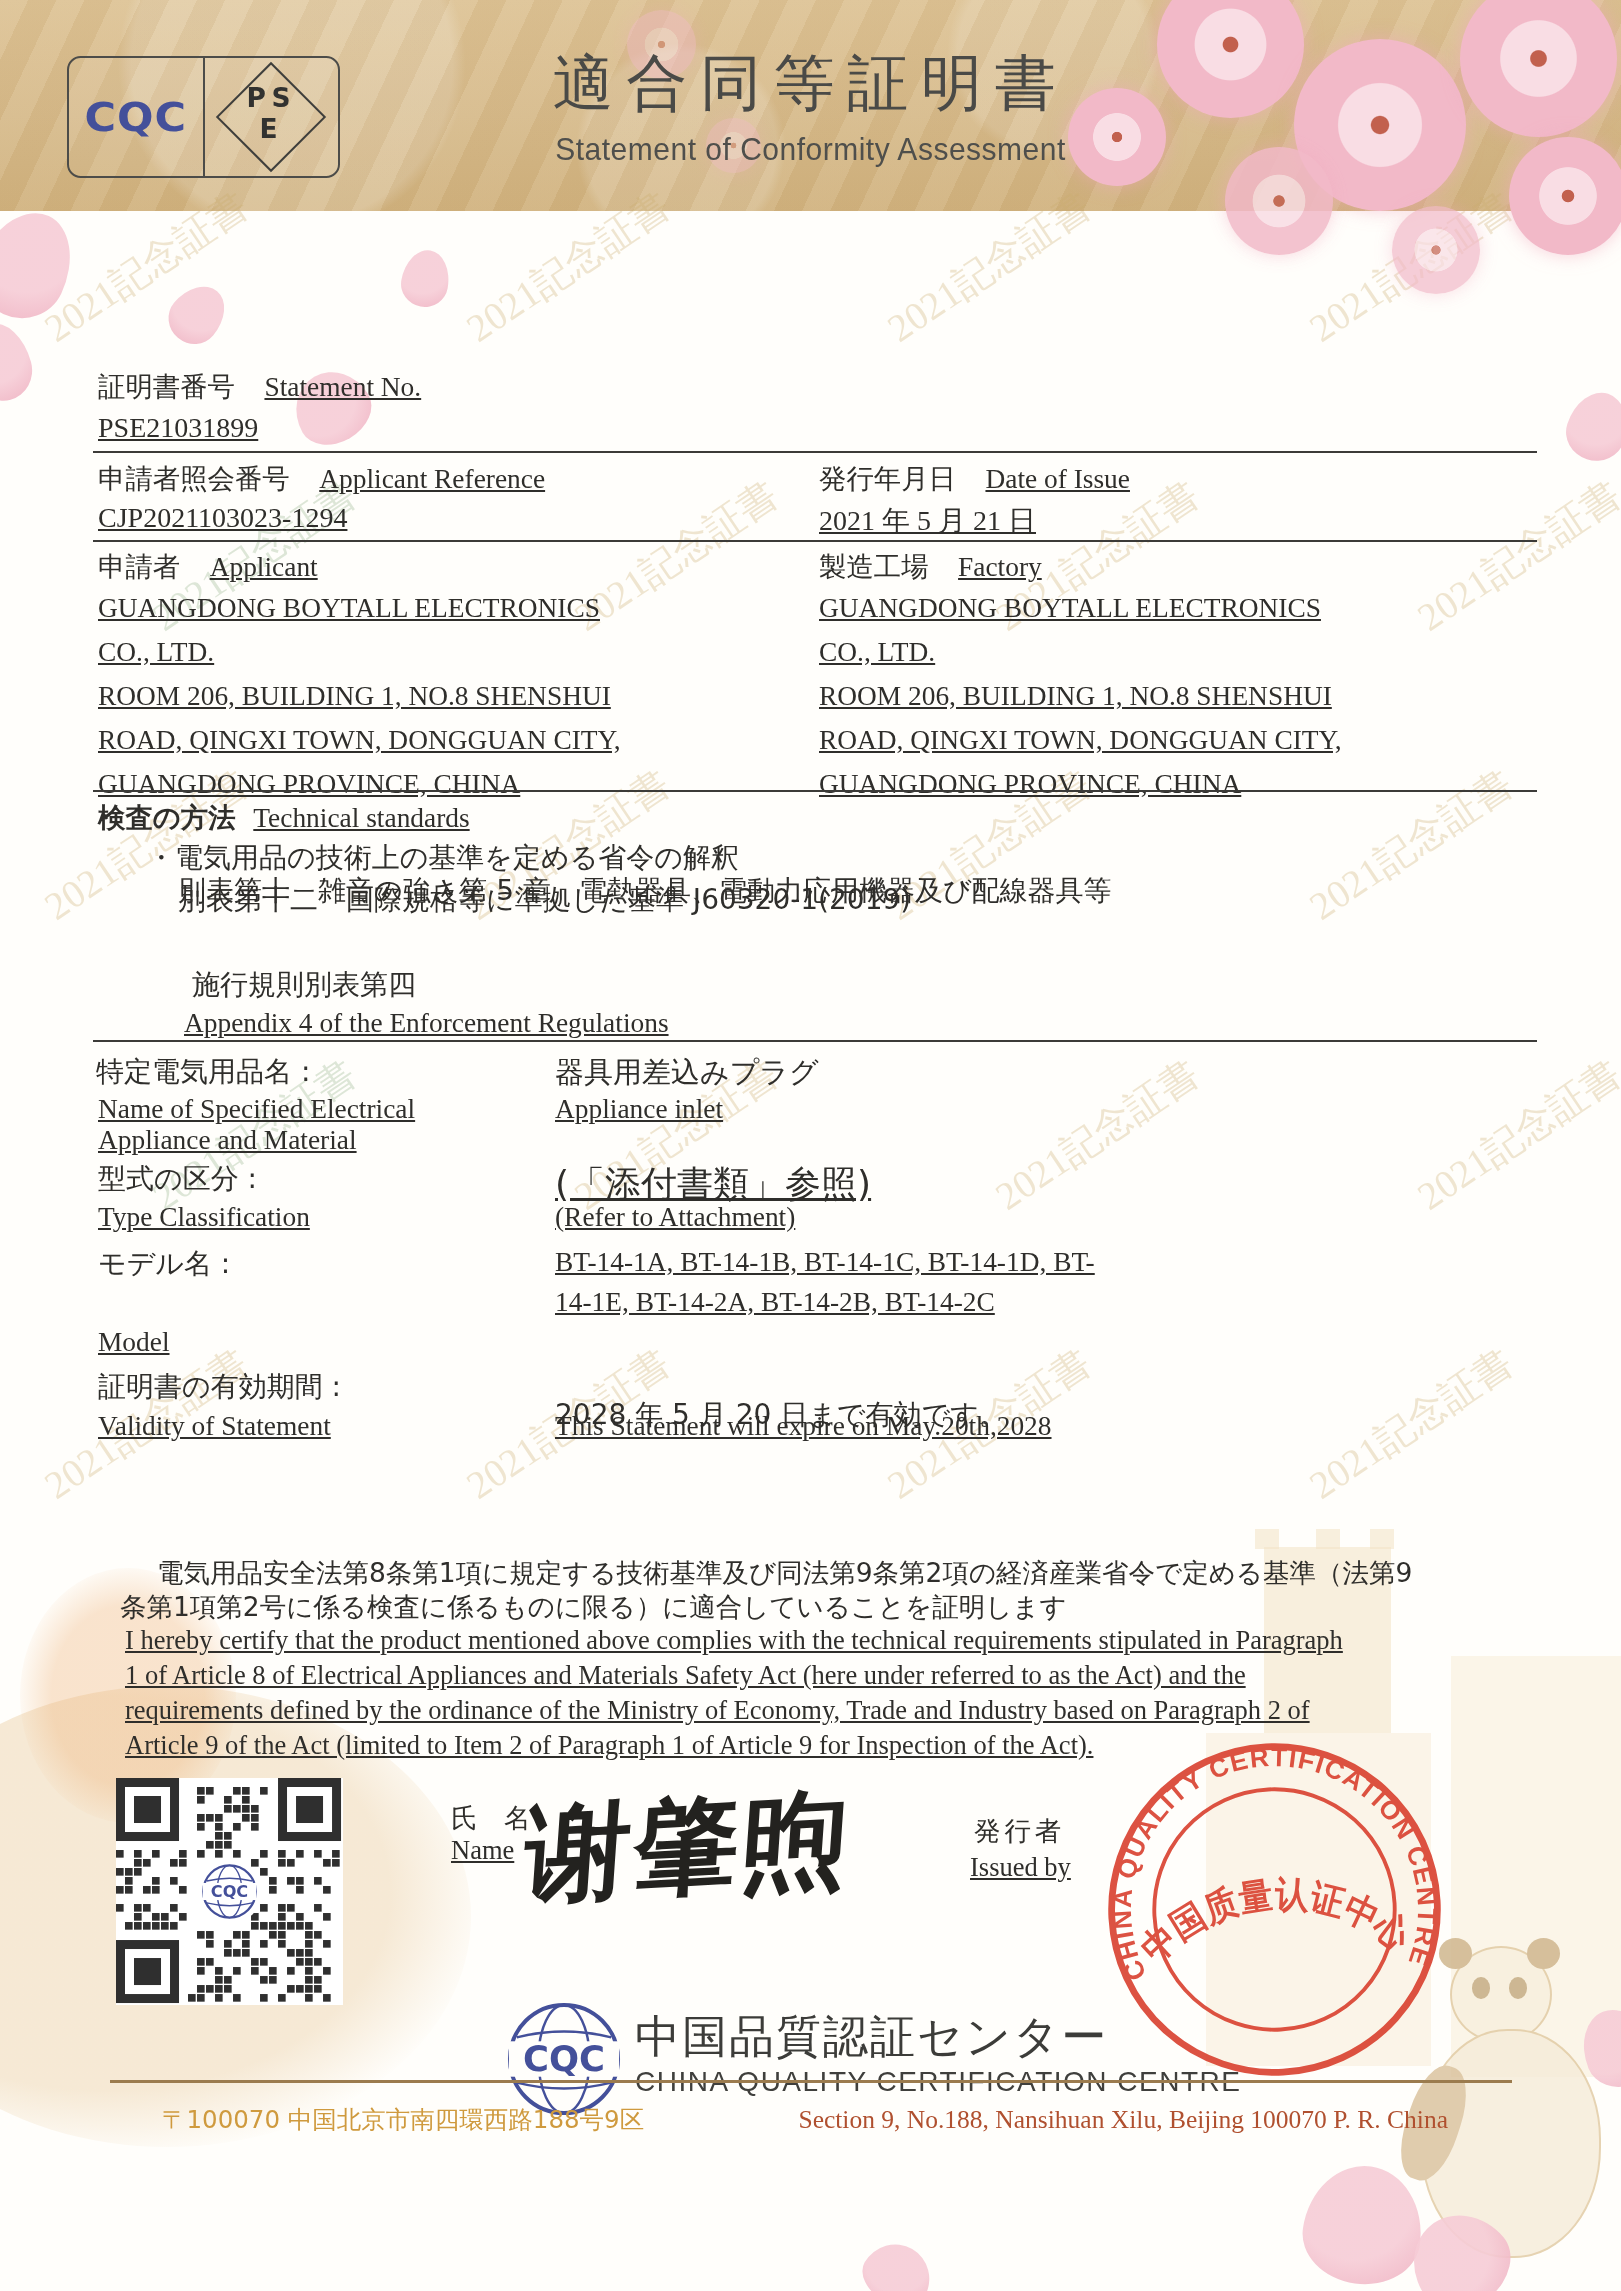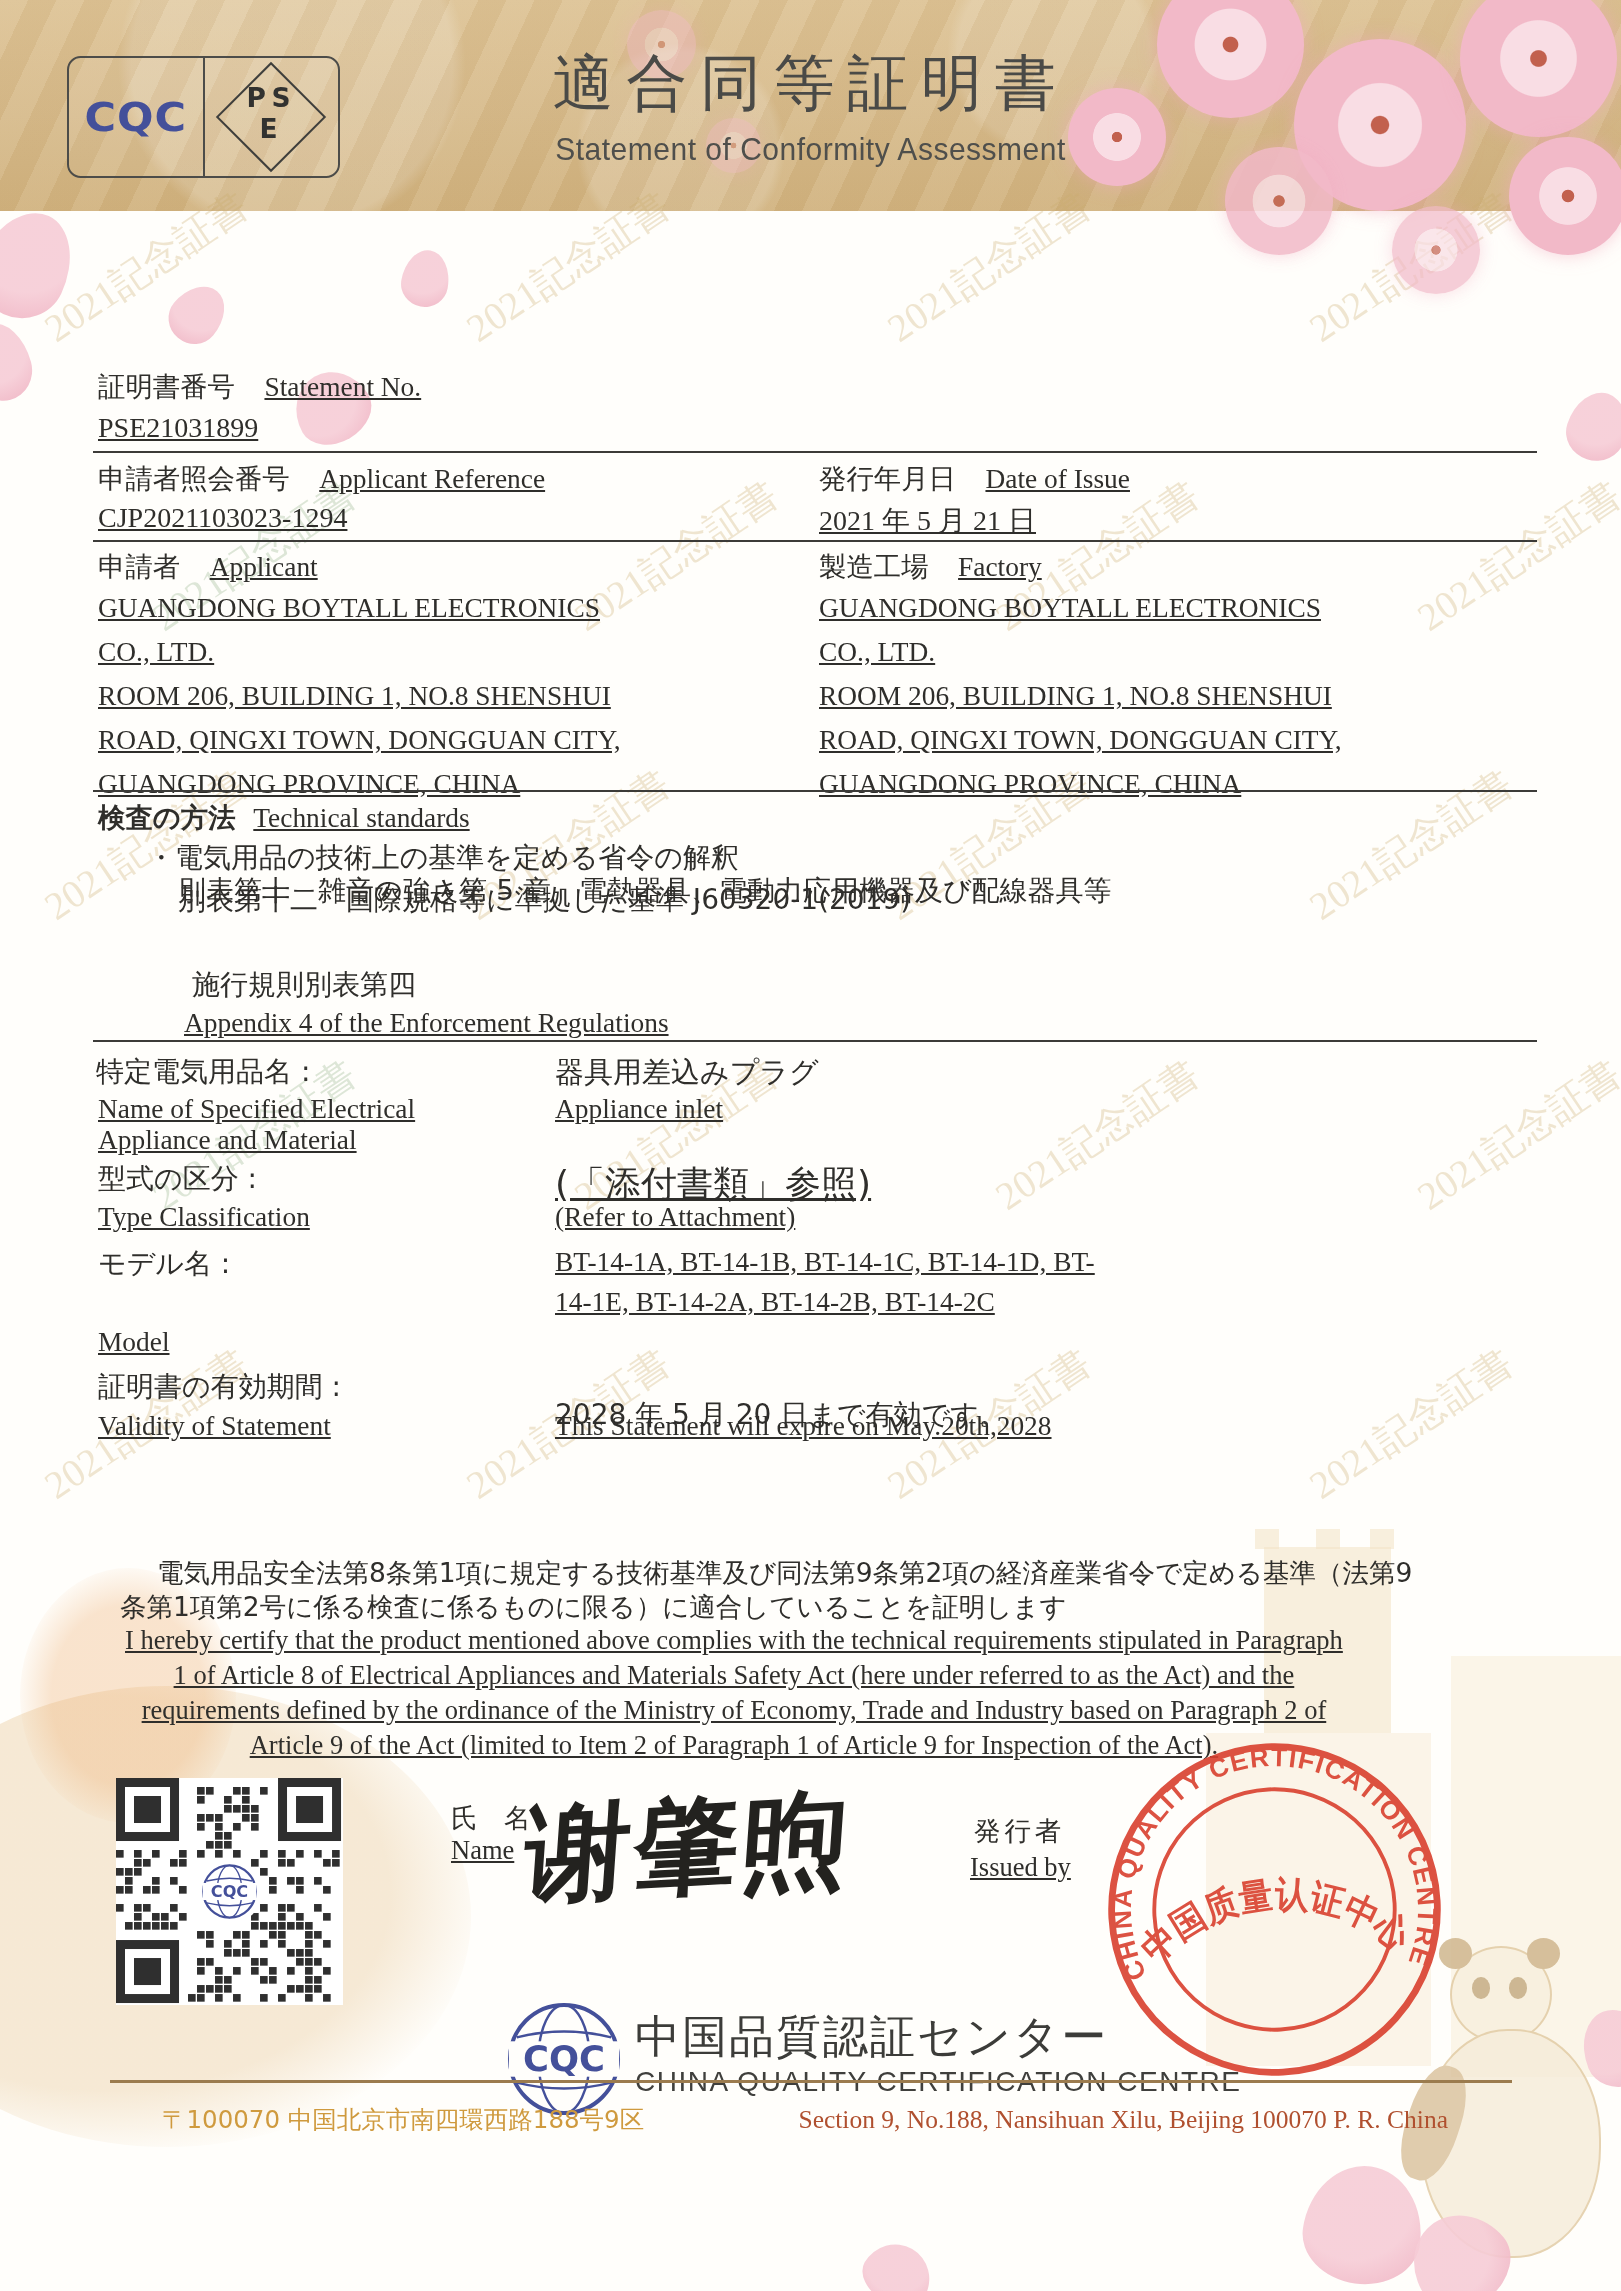--- a/index.html
+++ b/index.html
@@ -41,21 +41,21 @@
     font-family:"Liberation Serif","DejaVu Serif",serif;font-size:61px;color:#4a4a47;letter-spacing:12.7px;}
   .title-en{position:absolute;left:0;top:133px;width:1621px;text-align:center;z-index:3;
     font-family:"Liberation Sans","DejaVu Sans",sans-serif;font-size:30px;color:#4f4f4c;letter-spacing:0.5px;transform:scaleY(1.05);}
 
   
   .t{position:absolute;white-space:nowrap;color:#2f2e2b;z-index:4;}
   .jp{font-family:"DejaVu Sans","Liberation Sans",sans-serif;font-size:27.4px;}
   .en{font-family:"Liberation Serif","DejaVu Serif",serif;font-size:27.4px;text-decoration:underline;}
   .lab .en{margin-left:25.5px;}
   .addr span{display:block;line-height:44px;}
-  .parlines span{display:block;line-height:35px;font-size:26.5px;text-align:center;}
+  .parlines span{display:block;line-height:35px;font-size:26.5px;}
   .hr{position:absolute;left:93px;width:1444px;height:2px;background:#3c3b38;z-index:4;}
 
   
   .sig{position:absolute;left:525px;top:1776px;z-index:5;font-family:"DejaVu Serif","Liberation Serif",serif;
     font-size:106px;font-weight:bold;color:#23221f;transform:rotate(-3deg) skewX(-7deg);letter-spacing:2px;}
   .qr-wrap{position:absolute;left:116px;top:1778px;width:227px;height:227px;z-index:4;}
   .qr-globe{position:absolute;left:197px;top:1859px;width:65px;height:65px;border-radius:50%;background:#fff;z-index:5;
     display:flex;align-items:center;justify-content:center;}
 
   

